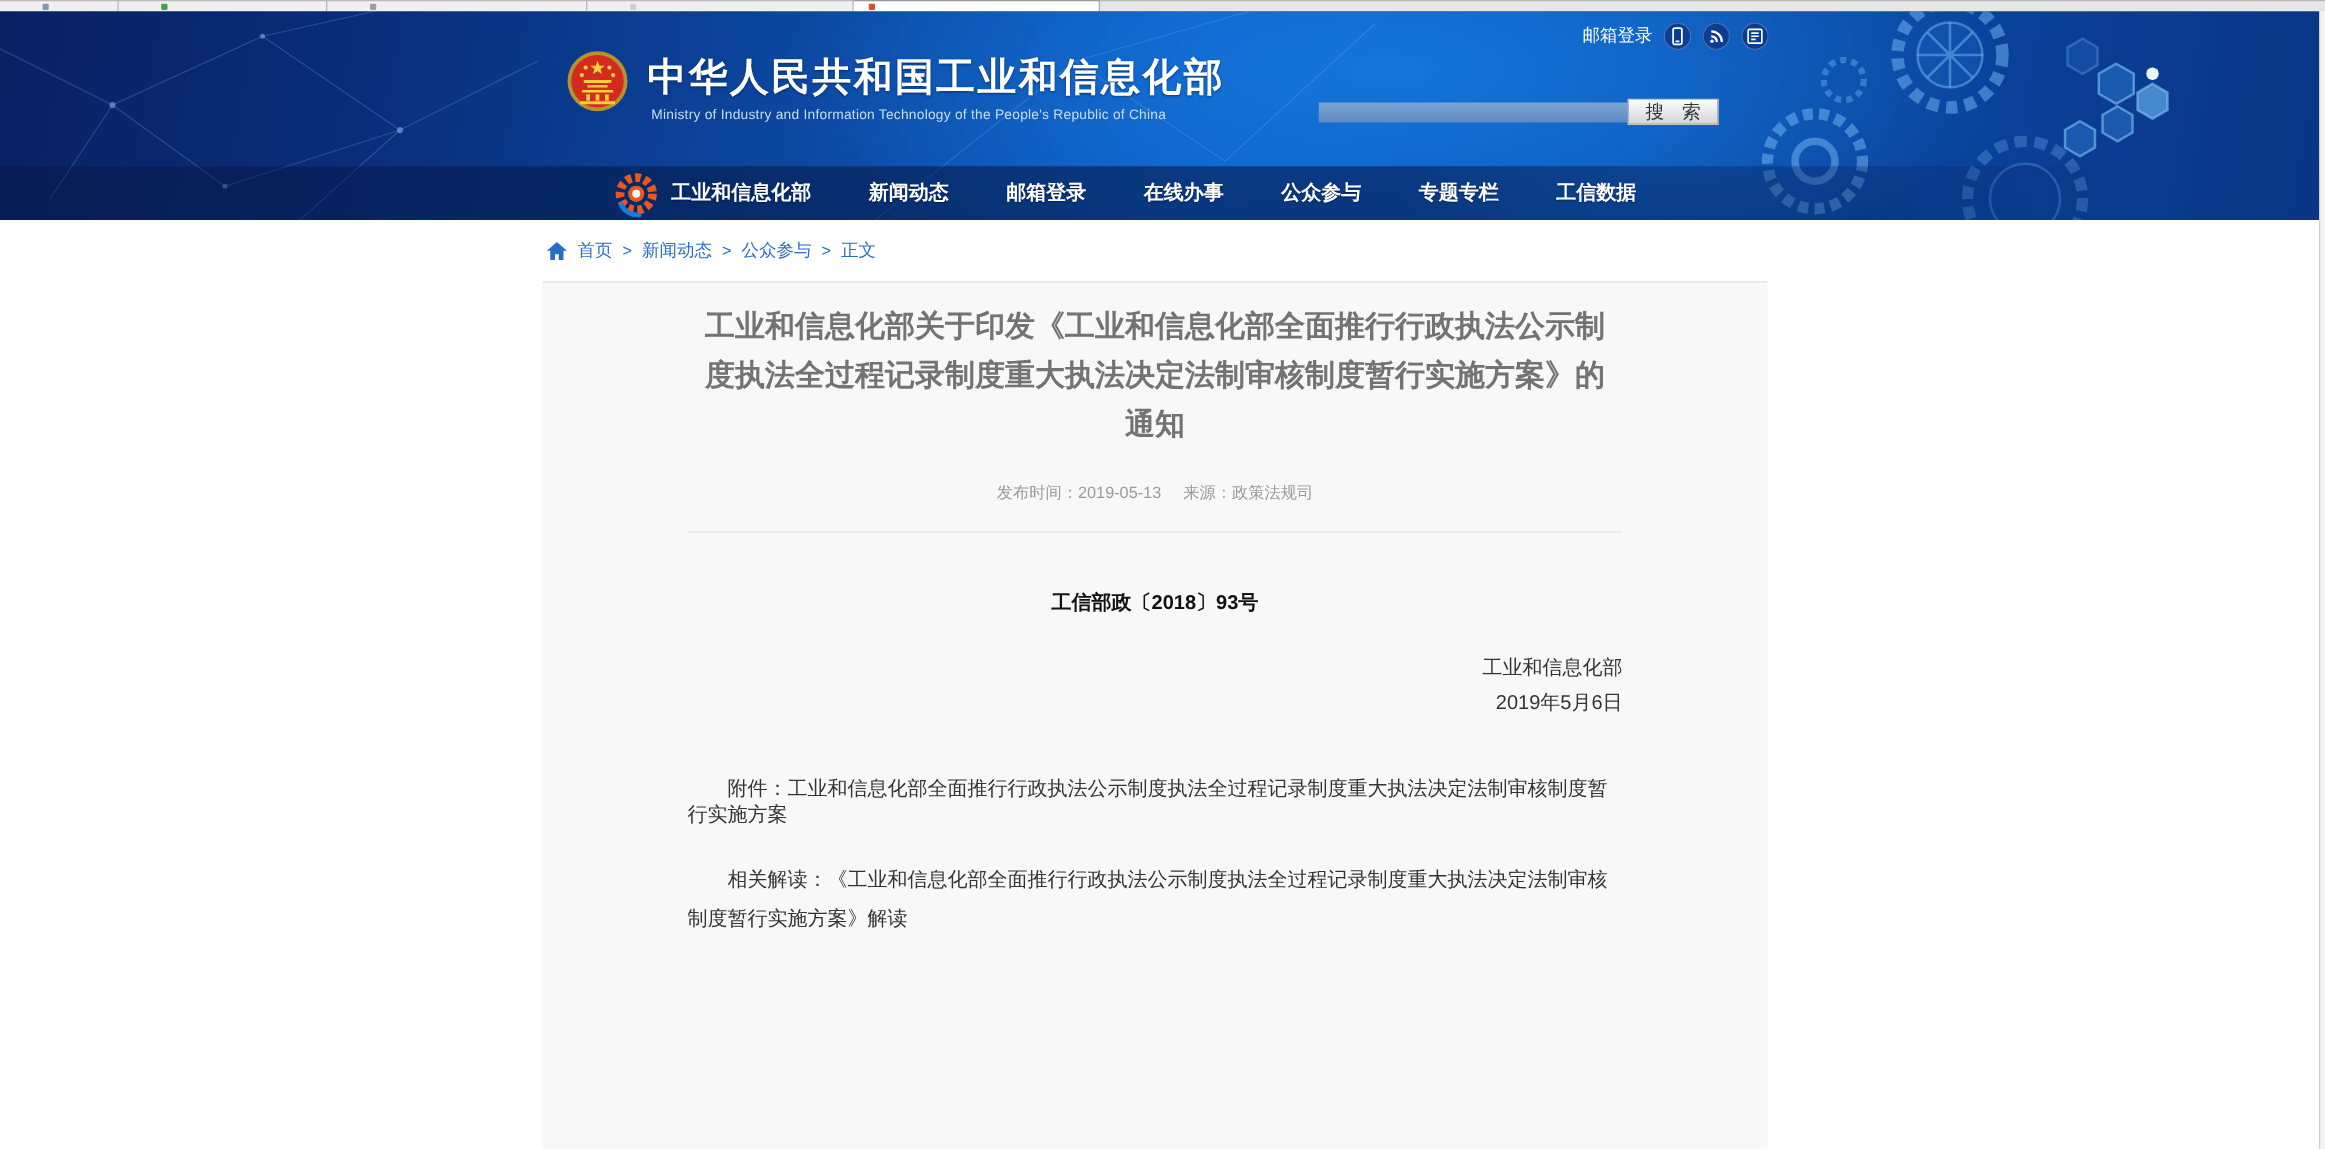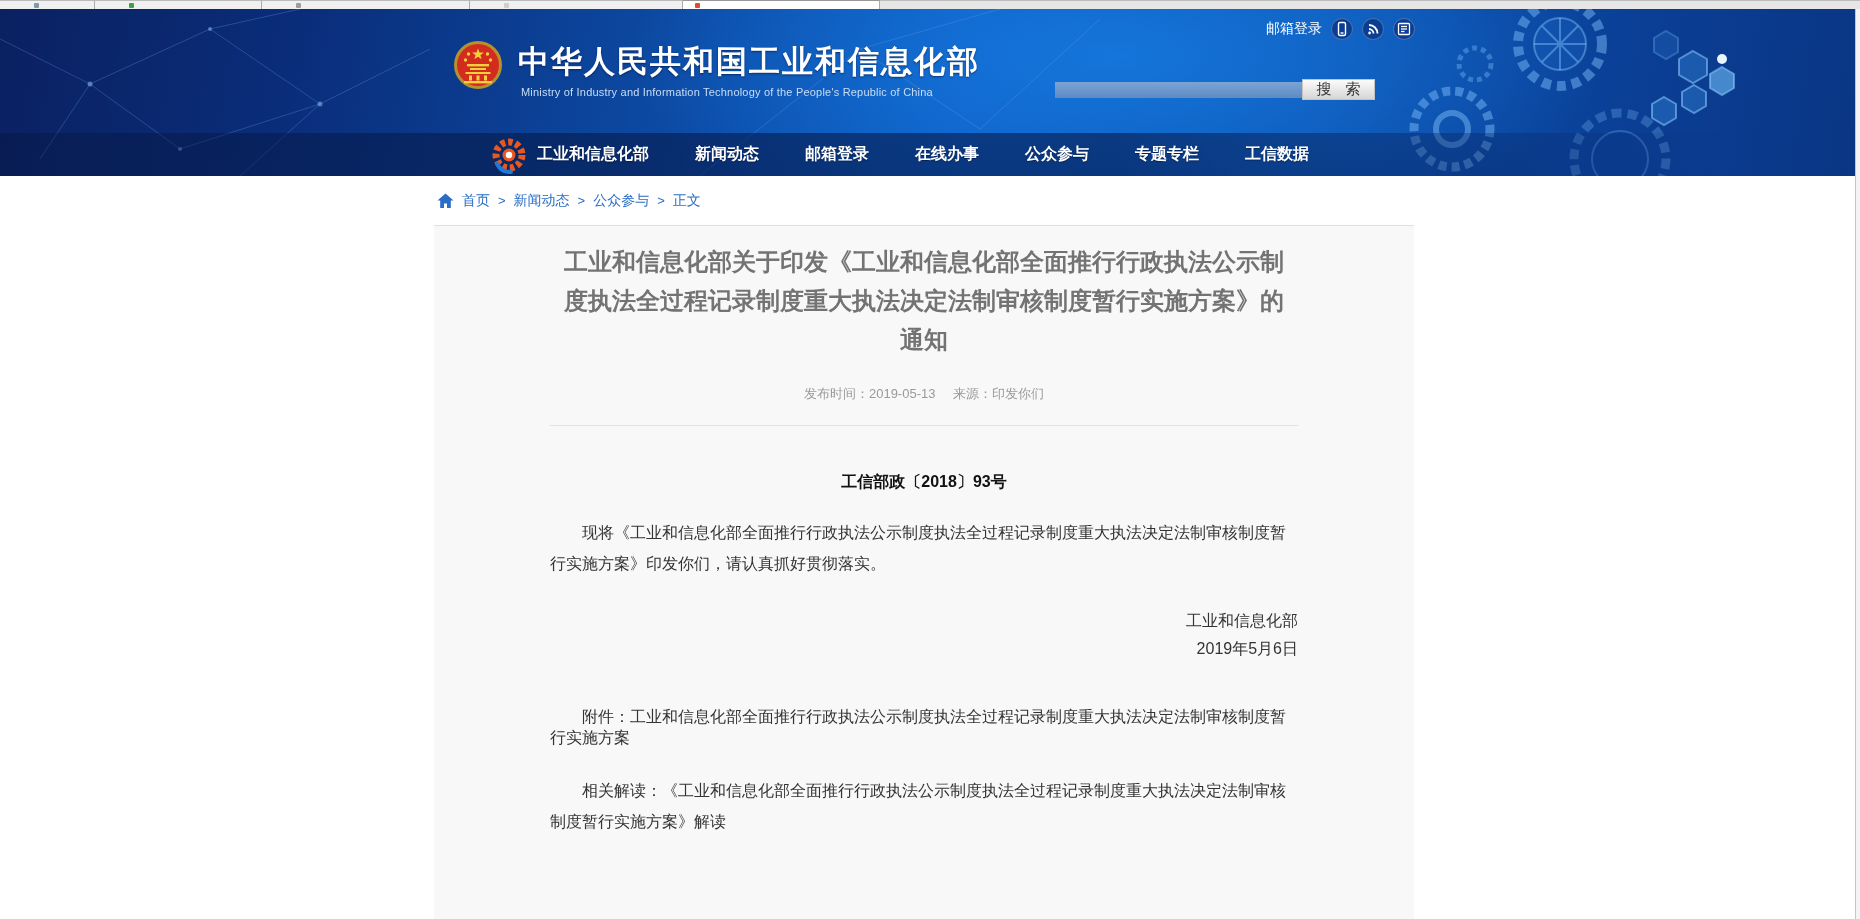--- a/index.html
+++ b/index.html
@@ -217,29 +217,28 @@
   <span class="crumb-link">公众参与</span>
   <span class="crumb-sep">&gt;</span>
   <span class="crumb-link">正文</span>
 </div>
 
 <div class="card">
   <h1 class="art-title">工业和信息化部关于印发《工业和信息化部全面推行行政执法公示制度执法全过程记录制度重大执法决定法制审核制度暂行实施方案》的通知</h1>
 
   <div class="art-meta">
     <span>发布时间：2019-05-13</span>
-    <span>来源：印发你们</span>
+    <span>来源：政策法规司</span>
   </div>
 
   <div class="meta-divider"></div>
 
   <div class="doc-num">工信部政〔2018〕93号</div>
 
 
-  <p class="body-par">现将《工业和信息化部全面推行行政执法公示制度执法全过程记录制度重大执法决定法制审核制度暂行实施方案》印发你们，请认真抓好贯彻落实。</p>
 
   <div class="sign">
     <div>工业和信息化部</div>
     <div>2019年5月6日</div>
   </div>
 
   <p class="attach"><span>附件：</span><span>工业和信息化部全面推行行政执法公示制度执法全过程记录制度重大执法决定法制审核制度暂行实施方案</span></p>
 
   <p class="related"><span>相关解读：</span><span>《工业和信息化部全面推行行政执法公示制度执法全过程记录制度重大执法决定法制审核制度暂行实施方案》解读</span></p>
 

